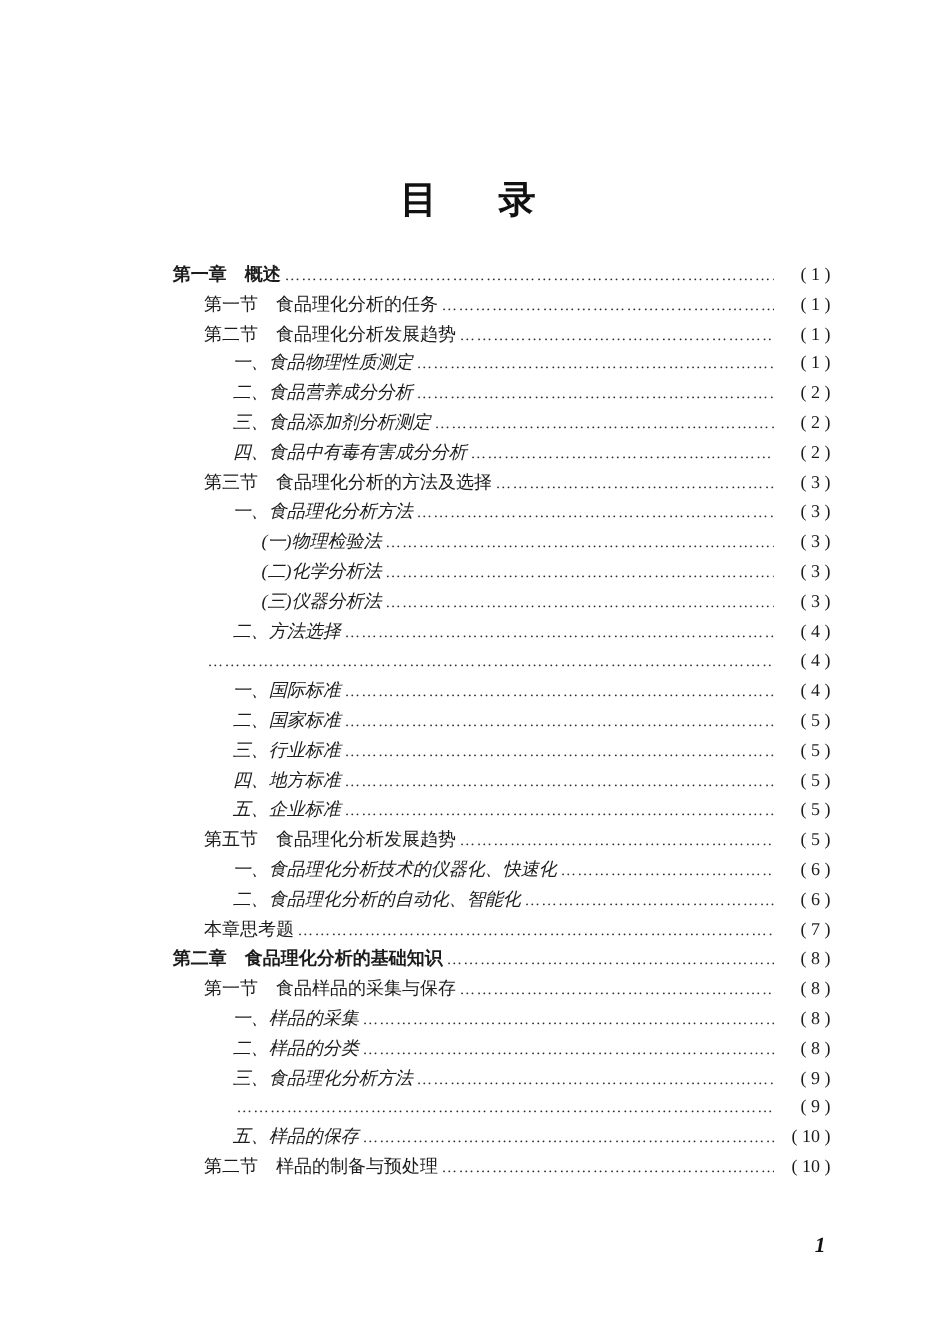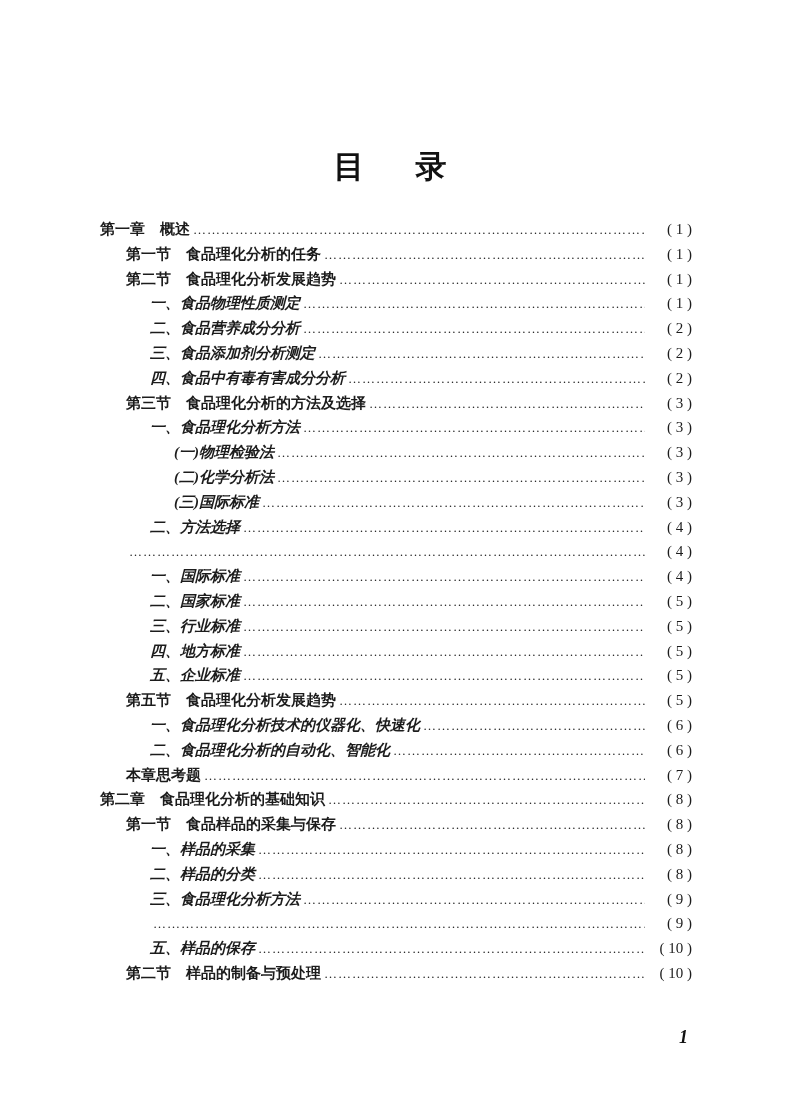--- a/index.html
+++ b/index.html
@@ -30,22 +30,23 @@
     left: 100px;
     width: 592px;
   }
   .row {
     display: flex;
     align-items: baseline;
     height: 24.8px;
     font-size: 15px;
     line-height: 24.8px;
     white-space: nowrap;
-  }
-  .row .label { white-space: nowrap; flex: 0 0 auto; font-weight: bold; }
+    margin-left: 44px;
+  }
+  .row .label { white-space: nowrap; flex: 0 0 auto; }
   .leader {
     flex: 1 1 auto;
     overflow: hidden;
     white-space: nowrap;
     margin: 0 3px;
     color: #2a2a2a;
   }
   .leader::after {
     content: "…………………………………………………………………………………………………………………………………………";
     font-size: 13px;
@@ -142,21 +143,21 @@
     <span class="pagenum">( 3 )</span>
   </div>
 
   <div class="row level-3 italic">
     <span class="label">(二)化学分析法</span>
     <span class="leader"></span>
     <span class="pagenum">( 3 )</span>
   </div>
 
   <div class="row level-3 italic">
-    <span class="label">(三)国际标准</span>
+    <span class="label">(三)仪器分析法</span>
     <span class="leader"></span>
     <span class="pagenum">( 3 )</span>
   </div>
 
   <div class="row level-2 italic">
     <span class="label">二、方法选择</span>
     <span class="leader"></span>
     <span class="pagenum">( 4 )</span>
   </div>
 

